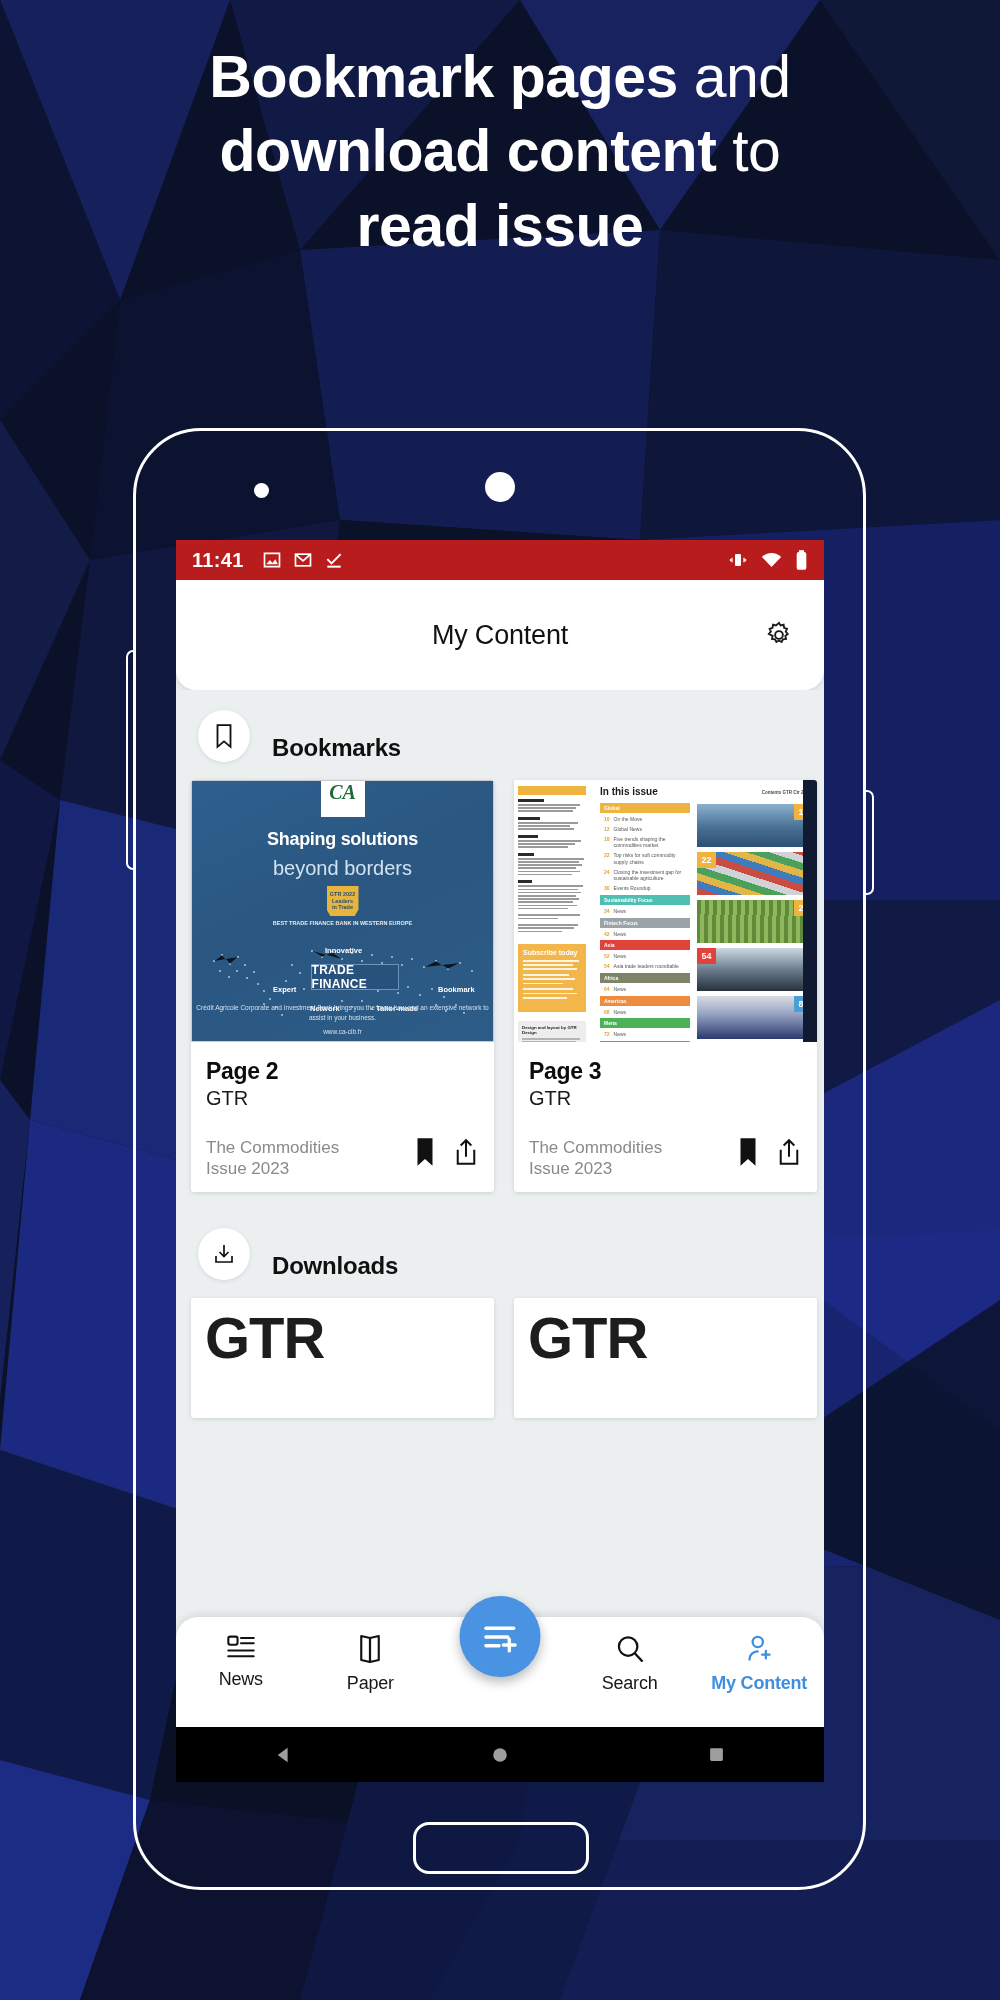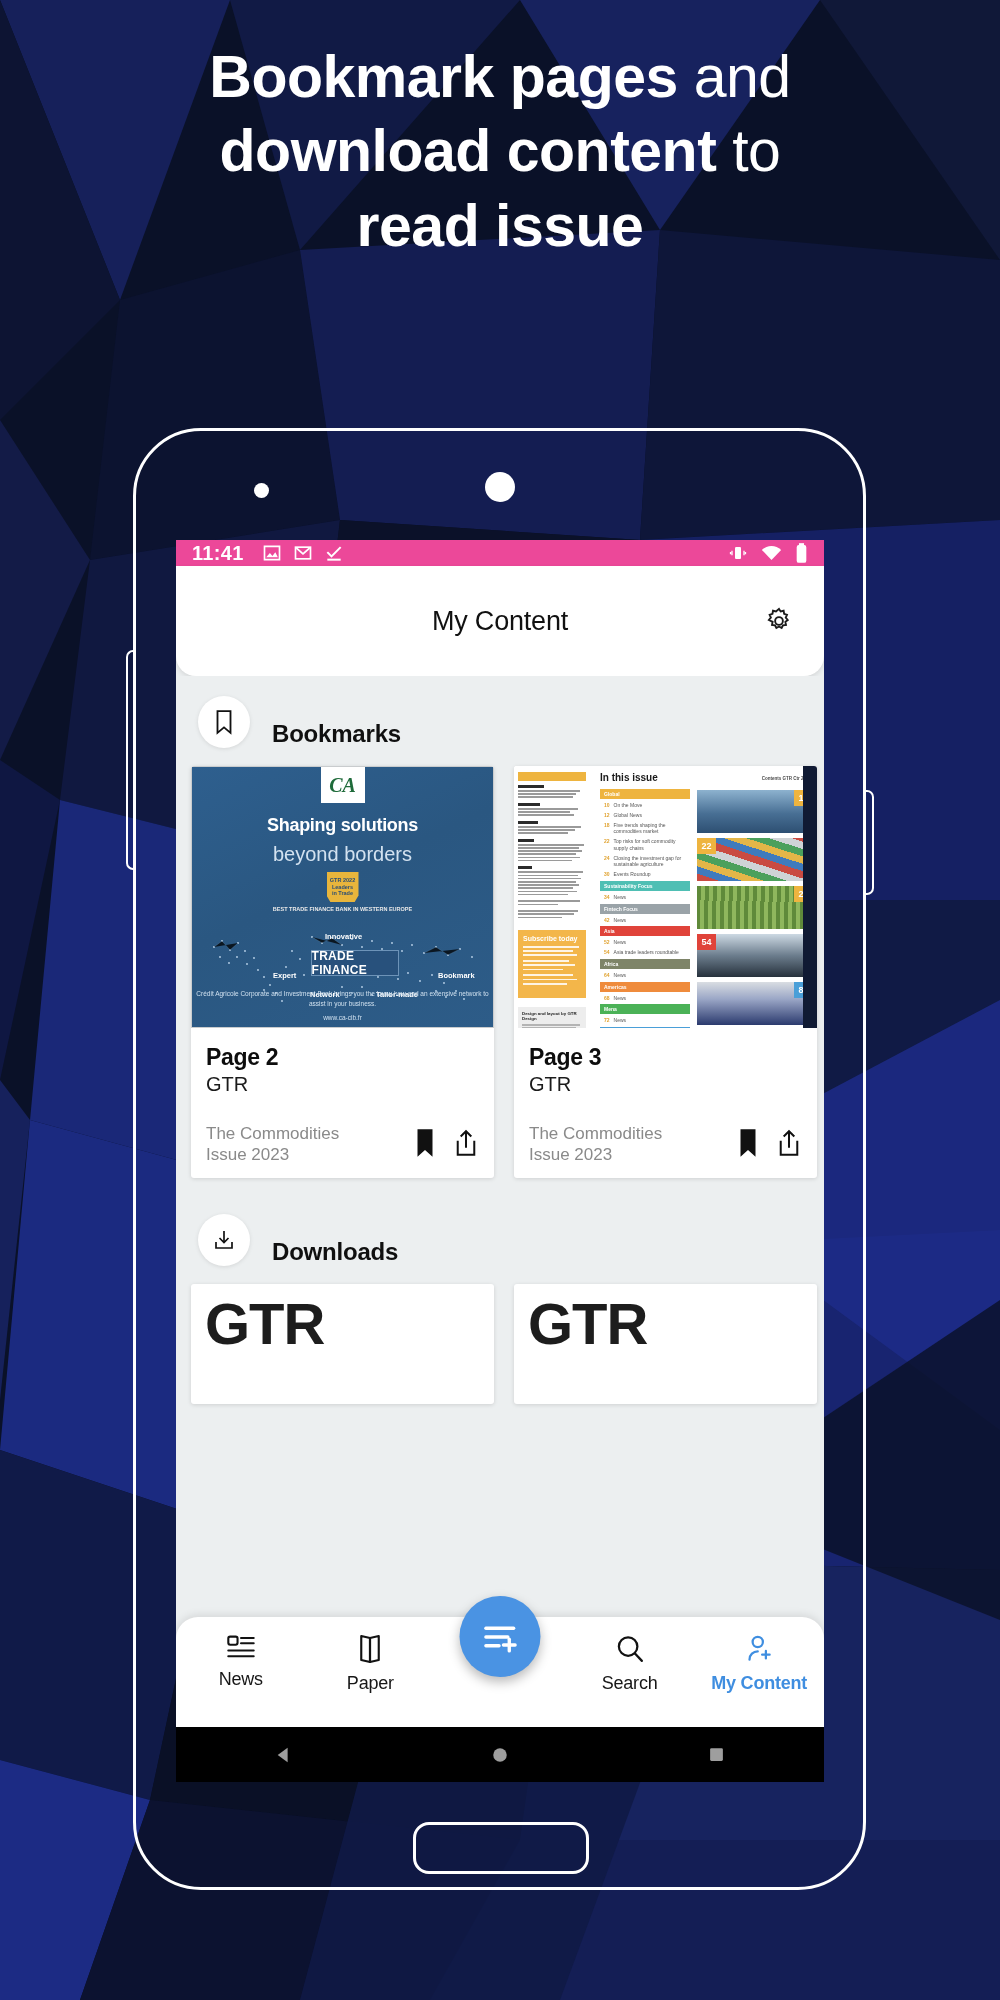--- a/index.html
+++ b/index.html
@@ -67,21 +67,21 @@
     position: absolute;
     left: 176px; top: 540px;
     width: 648px; height: 1242px;
     background: #eceff0;
     overflow: hidden;
     z-index: 7;
   }
 
   
   .status-bar {
-    height: 26px; background: #ec4899;
+    height: 40px; background: #b91c1c;
     display: flex; align-items: center;
     padding: 0 16px;
     color: #ffffff;
   }
   .status-time { font-size: 20px; font-weight: bold; letter-spacing: 0.3px; }
   .status-left-icons { display: flex; align-items: center; gap: 11px; margin-left: 18px; }
   .status-right-icons { margin-left: auto; display: flex; align-items: center; gap: 13px; }
   .sicon { display: block; }
 
   
@@ -123,21 +123,21 @@
     width: 303px; flex: none;
     background: #ffffff;
     border-radius: 3px;
     box-shadow: 0 1px 4px rgba(0,0,0,0.13);
     overflow: hidden;
   }
   .card-thumb { width: 303px; height: 262px; overflow: hidden; position: relative; background:#fff; }
   .card-body { padding: 16px 15px 12px 15px; height: 150px; display: flex; flex-direction: column; }
   .card-title { font-size: 23px; font-weight: bold; color: #0d0d0d; letter-spacing: -0.3px; }
   .card-sub { font-size: 20px; color: #1b1b1b; margin-top: 2px; }
-  .card-footer { margin-top: auto; display: flex; align-items: center; }
+  .card-footer { margin-top: auto; display: flex; align-items: flex-start; }
   .card-issue { font-size: 17px; color: #8a8a8a; line-height: 1.28; max-width: 175px; }
   .card-actions { margin-left: auto; display: flex; align-items: center; gap: 16px; padding-bottom: 2px; }
 
   
   .downloads-row { display: flex; gap: 20px; padding-left: 15px; }
   .dl-card {
     width: 303px; height: 120px; flex: none;
     background: #ffffff; border-radius: 3px;
     box-shadow: 0 1px 4px rgba(0,0,0,0.13);
     overflow: hidden; position: relative;
@@ -183,21 +183,21 @@
   }
   .and-btn { width: 26px; height: 26px; display: flex; align-items: center; justify-content: center; }
 
   
   .t1 { width: 303px; height: 262px; position: relative;
         background: linear-gradient(155deg,#2e5f8e 0%, #2a5781 45%, #2d5c88 100%);
         border: 1px solid #c9ccce; }
   .t1-logo {
     position: absolute; left: 50%; transform: translateX(-50%); top: 0;
     width: 44px; height: 36px; background: #ffffff;
-    display: flex; align-items: center; justify-content: center;
+    display: flex; align-items: flex-start; justify-content: center;
   }
   .t1-logo span { color: #1f6b3a; font-size: 20px; font-style: italic; font-weight: bold; font-family: "Liberation Serif", serif;}
   .t1-h1 { position: absolute; top: 48px; width: 100%; text-align: center; color: #ffffff; font-size: 18px; font-weight: bold; letter-spacing: -0.3px; }
   .t1-h2 { position: absolute; top: 76px; width: 100%; text-align: center; color: #d3e2f0; font-size: 20px; }
   .t1-badge {
     position: absolute; left: 50%; transform: translateX(-50%); top: 105px;
     width: 32px; height: 30px; background: #e8b53c;
     display: flex; flex-direction: column; align-items: center; justify-content: center;
     clip-path: polygon(0 0,100% 0,100% 78%,88% 100%,12% 100%,0 78%);
   }

